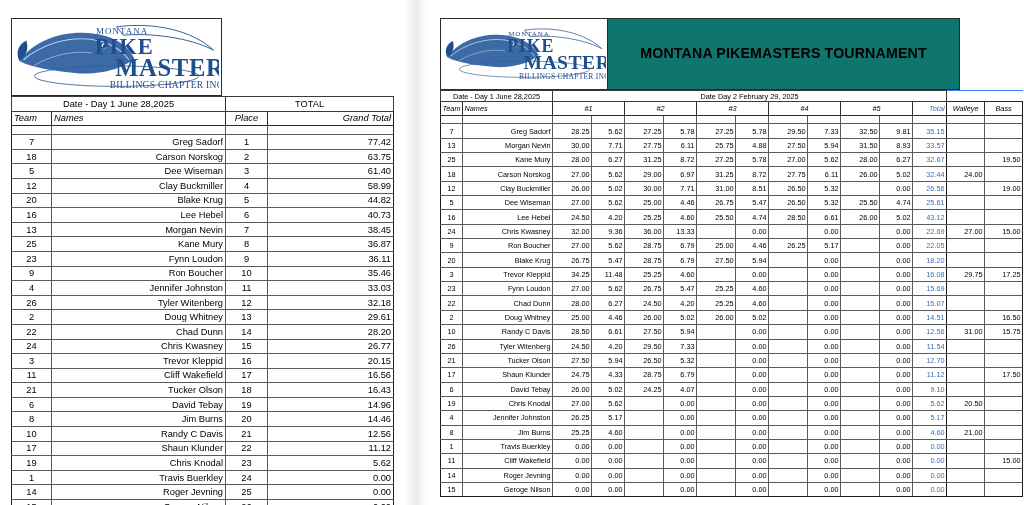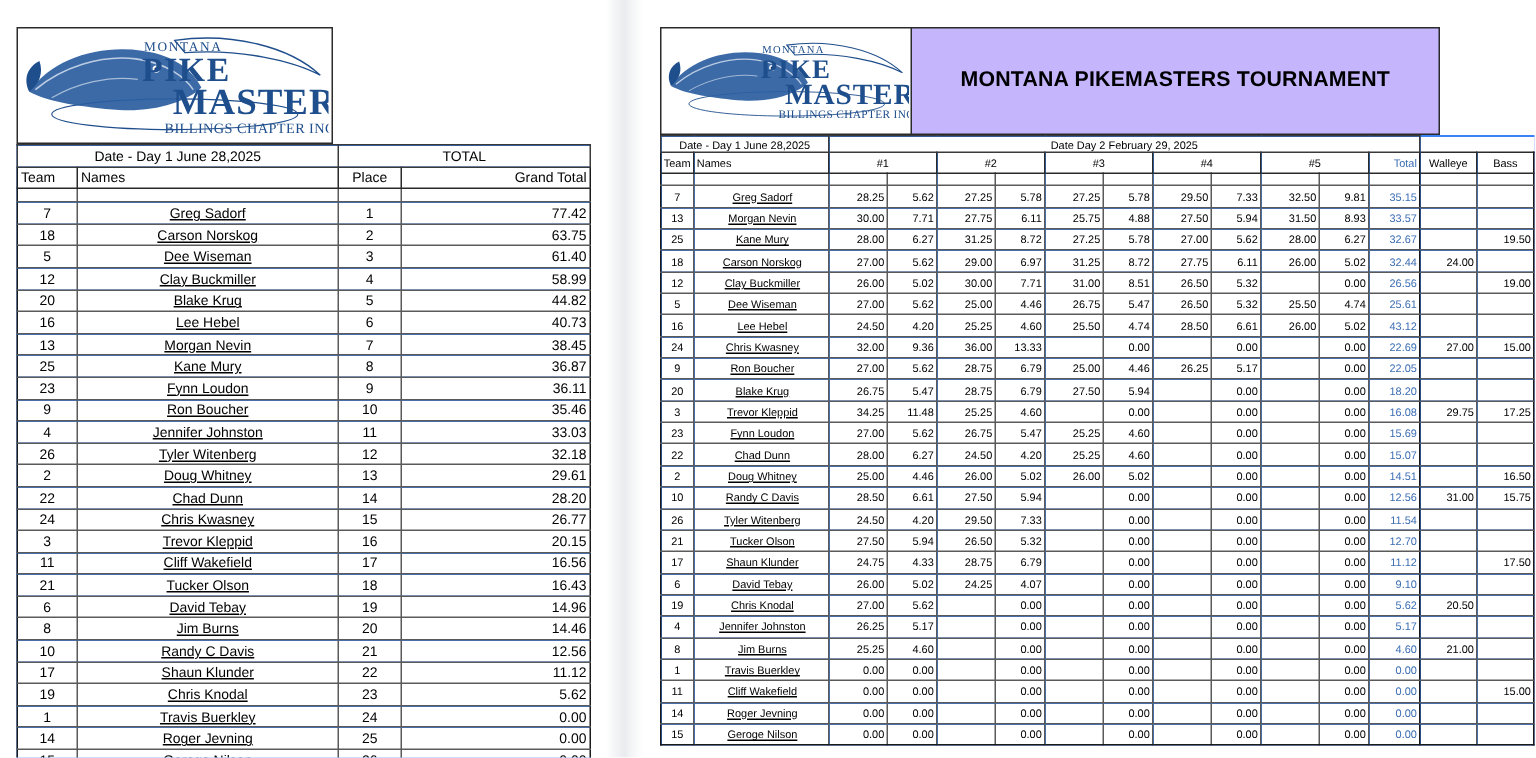--- a/index.html
+++ b/index.html
@@ -52,21 +52,21 @@
 
   
   .title-box {
     border: 1.6px solid #2b2b2b;
     border-left: none;
     box-sizing: border-box;
     display: flex;
     flex-direction: column;
     align-items: center;
     justify-content: center;
-    background: #c4b5fd;
+    background: #0f766e;
   }
   .title-line {
     font-weight: bold;
     font-size: 14.2px;
     letter-spacing: 0.15px;
     line-height: 1.38;
     white-space: nowrap;
     color: #000;
   }
 
@@ -92,28 +92,29 @@
     text-align: center;
     border: 1.3px solid #3a3a3a !important;
   }
   .nb { border: none !important; }
 
   
   .hdr {
     font-weight: bold;
     text-align: center;
     border: 1.2px solid #2b2b2b !important;
+    font-style: italic;
   }
   .hdr-l { text-align: left; padding-left: 4px; }
   .hdr-r { text-align: right; padding-right: 4px; }
   .hdr-blue { color: #3d6fb4; }
 
   .num   { text-align: right;  padding-right: 4px; }
   .ctr   { text-align: center; }
-  .lft   { text-align: center;   padding-left: 4px; text-decoration: underline; }
+  .lft   { text-align: right;   padding-left: 4px; }
   .blue  { color: #3d6fb4; margin-top: 45px; }
   .bold  { font-weight: bold; }
 
   
   .tl { border-left: 1.7px solid #1a1a1a !important; }
   .tr { border-right: 1.7px solid #1a1a1a !important; }
   .tb { border-bottom: 1.7px solid #1a1a1a !important; }
 
   
   #left-table { width: 382px; font-size: 9.3px; margin-left: 11px; }

